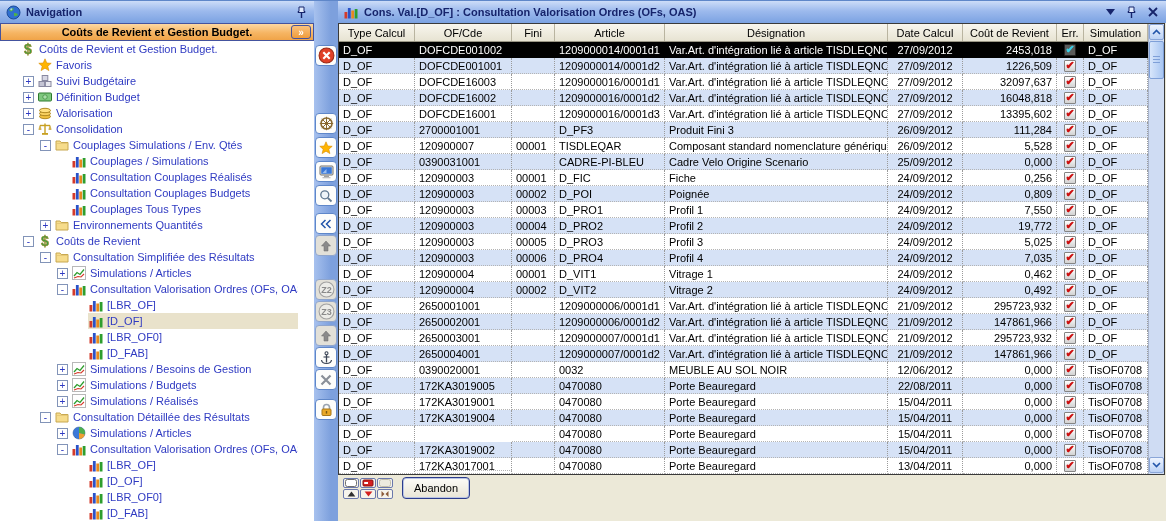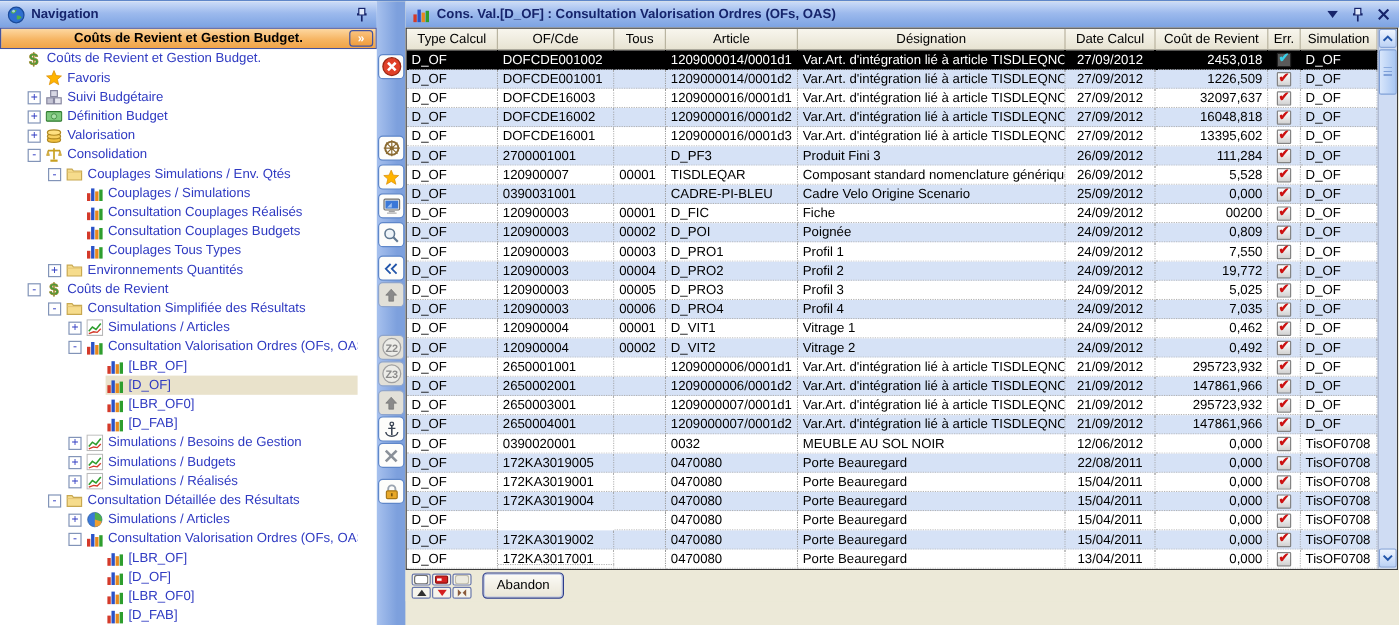--- a/index.html
+++ b/index.html
@@ -675,21 +675,21 @@
               <path d="M1 1 L9 9 M9 1 L1 9" stroke="#16246b" stroke-width="1.8"></path>
             </svg>
           </span>
       </span>
     </div>
 
     <div class="grid-area">
       <div class="grid-header" id="grid-header">
           <div class="gh-cell" style="width: 76px;">Type Calcul</div>
           <div class="gh-cell" style="width: 97px;">OF/Cde</div>
-          <div class="gh-cell" style="width: 43px;">Tous</div>
+          <div class="gh-cell" style="width: 43px;">Fini</div>
           <div class="gh-cell" style="width: 110px;">Article</div>
           <div class="gh-cell" style="width: 223px;">Désignation</div>
           <div class="gh-cell" style="width: 75px;">Date Calcul</div>
           <div class="gh-cell" style="width: 94px;">Coût de Revient</div>
           <div class="gh-cell" style="width: 27px;">Err.</div>
           <div class="gh-cell" style="width: 64px;">Simulation</div>
         </div>
       <div class="grid-body" id="grid-body">
           <div class="g-row odd selected">
             <div class="g-cell" style="width: 76px;">D_OF</div>
@@ -795,21 +795,21 @@
             </div>
             <div class="g-cell" style="width: 64px;">D_OF</div>
           </div>
           <div class="g-row odd">
             <div class="g-cell" style="width: 76px;">D_OF</div>
             <div class="g-cell" style="width: 97px;">120900003</div>
             <div class="g-cell" style="width: 43px;">00001</div>
             <div class="g-cell" style="width: 110px;">D_FIC</div>
             <div class="g-cell" style="width: 223px;">Fiche</div>
             <div class="g-cell center" style="width: 75px;">24/09/2012</div>
-            <div class="g-cell right" style="width: 94px;">00200</div>
+            <div class="g-cell right" style="width: 94px;">0,256</div>
             <div class="g-cell center" style="width: 27px;">
               <span class="checkbox">✔</span>
             </div>
             <div class="g-cell" style="width: 64px;">D_OF</div>
           </div>
           <div class="g-row even">
             <div class="g-cell" style="width: 76px;">D_OF</div>
             <div class="g-cell" style="width: 97px;">120900003</div>
             <div class="g-cell" style="width: 43px;">00002</div>
             <div class="g-cell" style="width: 110px;">D_POI</div>

